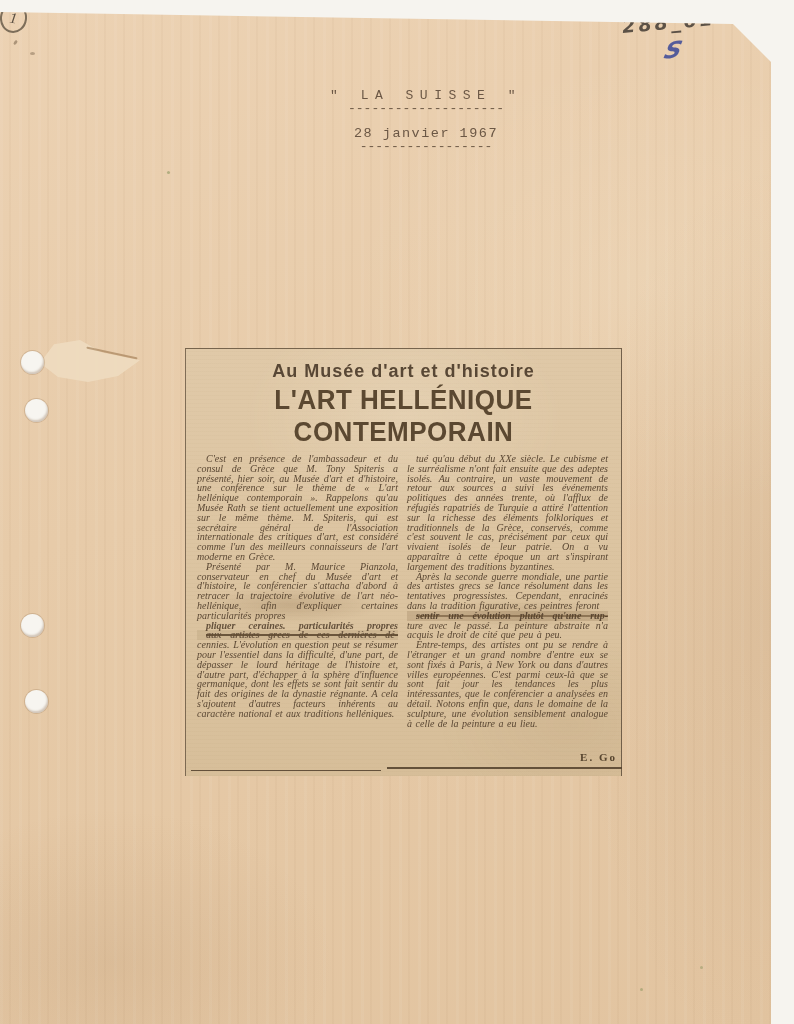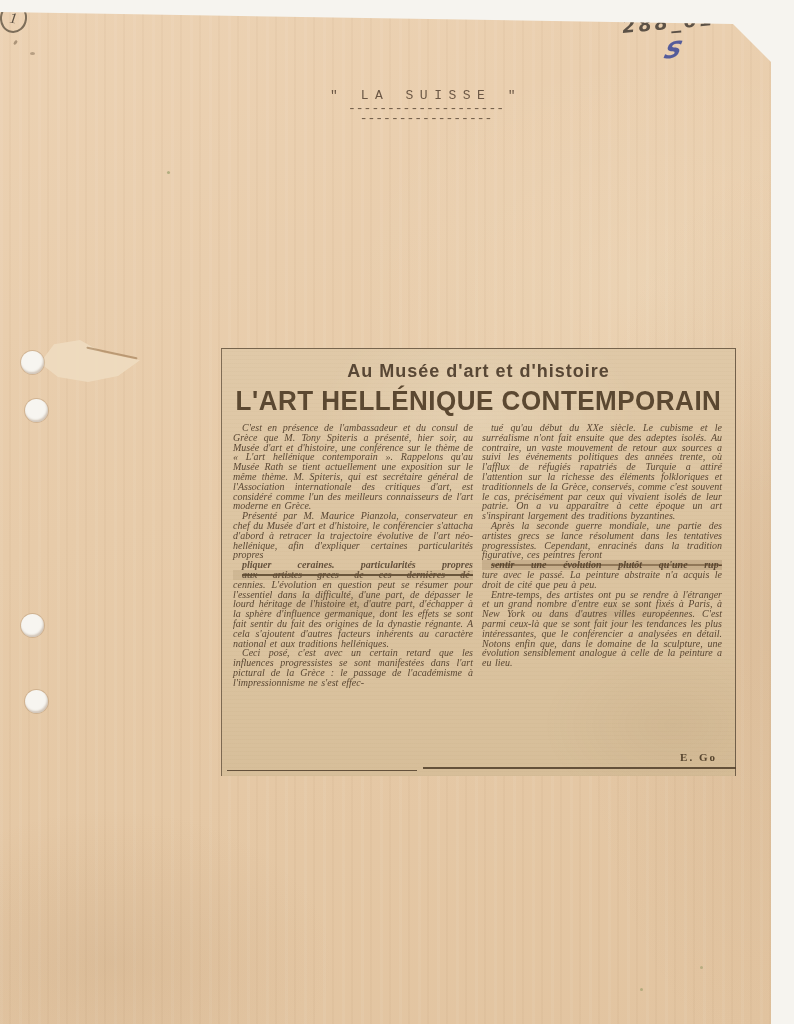--- a/index.html
+++ b/index.html
@@ -78,34 +78,33 @@
   
   .typed-header{
     position:absolute;left:280px;top:88px;width:292px;text-align:center;
     font-family:"Liberation Mono",monospace;color:#6b5745;
   }
   .pub-title{font-size:13px;letter-spacing:6.5px;word-spacing:2px;white-space:nowrap;}
   .typed-rule{font-size:13px;letter-spacing:0;line-height:9px;margin-top:1px;white-space:nowrap;color:#6e5a47;}
   .pub-date{font-size:13.5px;letter-spacing:1.5px;margin-top:13px;white-space:nowrap;}
   
   .clipping{
-    position:absolute;left:185px;top:348px;width:515px;height:428px;
+    position:absolute;left:185px;top:348px;width:437px;height:428px;
     border-top:1px solid rgba(96,79,60,.8);
     border-left:1px solid rgba(96,79,60,.75);
     border-right:1px solid rgba(96,79,60,.85);
     box-sizing:border-box;
     background:
       radial-gradient(ellipse 130px 26px at 24% 60%, rgba(110,80,45,0.20), transparent 70%),
       radial-gradient(ellipse 130px 22px at 77% 62%, rgba(110,80,45,0.16), transparent 70%),
       radial-gradient(ellipse 220px 160px at 50% 16%, rgba(255,248,232,0.18), transparent 72%),
       radial-gradient(ellipse 180px 120px at 88% 88%, rgba(130,96,58,0.08), transparent 72%),
       repeating-linear-gradient(0deg, rgba(140,105,65,0.03) 0 1px, transparent 1px 4px),
       linear-gradient(175deg,#e0c9a8,#dac29e 70%,#d6bd98);
     overflow:visible;
-    margin-left:36px;
   }
   .kicker{
     margin-top:12px;text-align:center;
     font-family:"Liberation Sans",sans-serif;font-weight:bold;
     font-size:18px;letter-spacing:1px;color:#5746343;
     color:#584735;
   }
   .headline{
     margin:3px 0 0 0;text-align:center;
     font-family:"Liberation Sans",sans-serif;font-weight:bold;
@@ -132,21 +131,21 @@
     background:rgba(110,82,48,.18);
     text-decoration:line-through 1.5px rgba(90,65,38,.5);
   }
   .seg-struck{
     display:block;text-align-last:justify;
     filter:blur(0.6px);opacity:.85;font-weight:bold;
     text-decoration:line-through 2px rgba(75,55,32,.9);
     background:rgba(110,82,48,.13);
   }
   .signature{
-    position:absolute;right:18px;bottom:13px;
+    position:absolute;right:4px;bottom:13px;
     font-family:"Liberation Serif",serif;font-weight:bold;font-style:normal;
     font-size:11px;letter-spacing:2px;color:#57452f;
   }
   .rule{position:absolute;background:rgba(84,66,46,.88);}
   .rule-left{left:5px;width:190px;bottom:5px;height:1.5px;}
   .rule-right{left:201px;right:-1px;bottom:7px;height:2px;}
 </style>
 </head>
 <body>
 
@@ -169,31 +168,31 @@
     <div class="annot archive-num">288_61</div>
     <div class="annot ink-s">S</div>
     <div class="ink-underline"></div>
     <div class="circled-num">
       <span>1</span>
     </div>
 
     <div class="typed-header">
       <div class="pub-title">" LA SUISSE "</div>
       <div class="typed-rule">--------------------</div>
+      <div class="pub-date">28 janvier 1967</div>
       <div class="typed-rule">-----------------</div>
     </div>
 
     <div class="clipping">
       <div class="kicker">Au Musée d'art et d'histoire</div>
       <div class="headline">L'ART HELLÉNIQUE CONTEMPORAIN</div>
       <div class="cols">
         <div class="col">
             <p class="par"><span class="seg seg-normal">C'est en présence de l'ambassadeur et du consul de Grèce que M. Tony Spiteris a présenté, hier soir, au Musée d'art et d'histoire, une conférence sur le thème de « L'art hellénique contemporain ». Rappelons qu'au Musée Rath se tient actuellement une exposition sur le même thème. M. Spiteris, qui est secrétaire général de l'Association internationale des critiques d'art, est considéré comme l'un des meilleurs connaisseurs de l'art moderne en Grèce.</span> </p>
             <p class="par"><span class="seg seg-normal">Présenté par M. Maurice Pianzola, conservateur en chef du Musée d'art et d'histoire, le conférencier s'attacha d'abord à retracer la trajectoire évolutive de l'art néo-hellénique, afin d'expliquer certaines particularités propres</span> <span class="seg seg-double">pliquer ceraines. particularités propres</span> <span class="seg seg-struck">aux artistes grecs de ces dernières dé-</span> <span class="seg seg-normal">cennies. L'évolution en question peut se résumer pour l'essentiel dans la difficulté, d'une part, de dépasser le lourd héritage de l'histoire et, d'autre part, d'échapper à la sphère d'influence germanique, dont les effets se sont fait sentir du fait des origines de la dynastie régnante. A cela s'ajoutent d'autres facteurs inhérents au caractère national et aux traditions helléniques.</span> </p>
-            <p class="par"><span class="seg seg-normal">Ceci posé, c'est avec un certain retard que les influences progressistes se sont manifestées dans l'art pictural de la Grèce : le passage de l'académisme à l'impressionnisme ne s'est effec-</span> </p>
           </div>
         <div class="col">
             <p class="par"><span class="seg seg-normal">tué qu'au début du XXe siècle. Le cubisme et le surréalisme n'ont fait ensuite que des adeptes isolés. Au contraire, un vaste mouvement de retour aux sources a suivi les événements politiques des années trente, où l'afflux de réfugiés rapatriés de Turquie a attiré l'attention sur la richesse des éléments folkloriques et traditionnels de la Grèce, conservés, comme c'est souvent le cas, précisément par ceux qui vivaient isolés de leur patrie. On a vu apparaître à cette époque un art s'inspirant largement des traditions byzantines.</span> </p>
             <p class="par"><span class="seg seg-normal">Après la seconde guerre mondiale, une partie des artistes grecs se lance résolument dans les tentatives progressistes. Cependant, enracinés dans la tradition figurative, ces peintres feront</span> <span class="seg seg-smudged">sentir une évolution plutôt qu'une rup-</span> <span class="seg seg-normal">ture avec le passé. La peinture abstraite n'a acquis le droit de cité que peu à peu.</span> </p>
             <p class="par"><span class="seg seg-normal">Entre-temps, des artistes ont pu se rendre à l'étranger et un grand nombre d'entre eux se sont fixés à Paris, à New York ou dans d'autres villes européennes. C'est parmi ceux-là que se sont fait jour les tendances les plus intéressantes, que le conférencier a analysées en détail. Notons enfin que, dans le domaine de la sculpture, une évolution sensiblement analogue à celle de la peinture a eu lieu.</span> </p>
           </div>
       </div>
       <div class="signature">E. Go</div>
       <div class="rule rule-left"></div>
       <div class="rule rule-right"></div>

